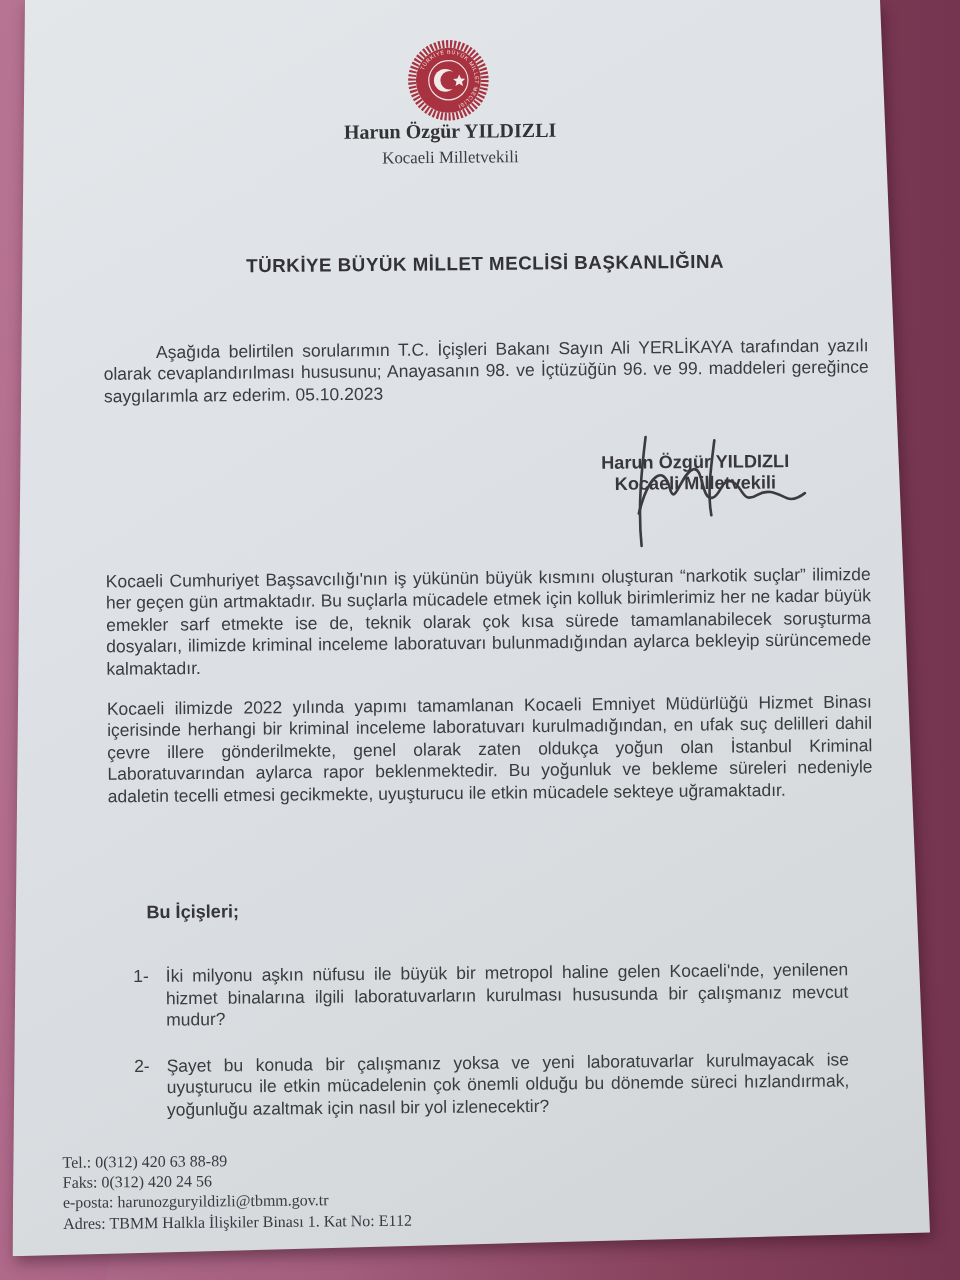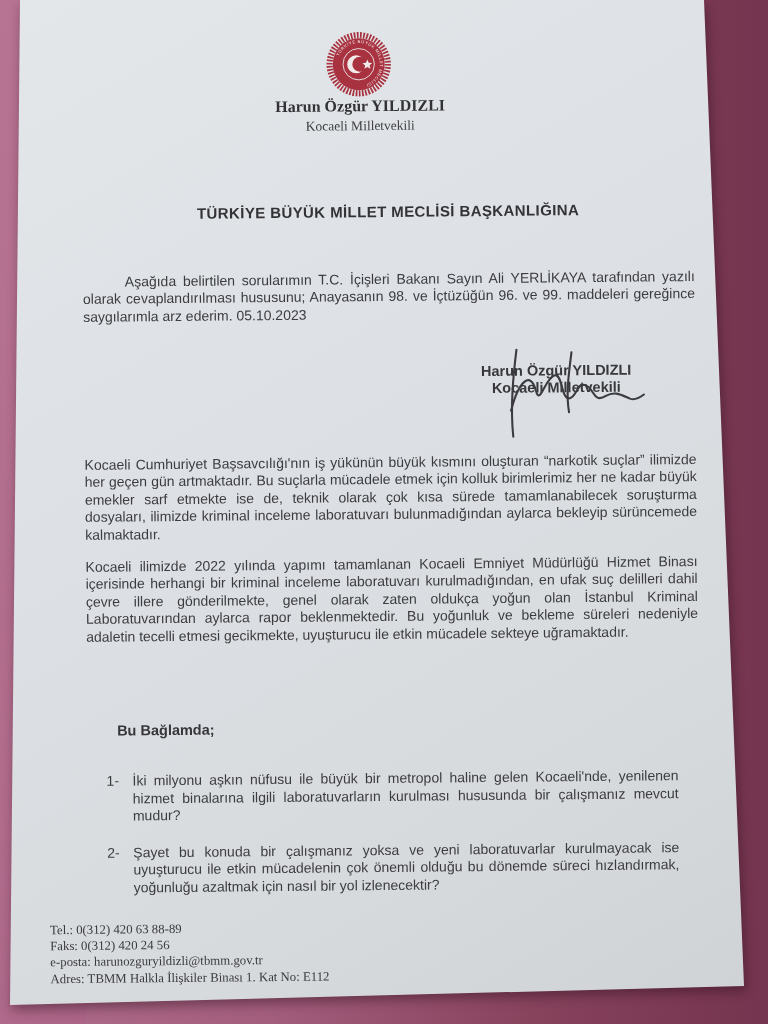--- a/index.html
+++ b/index.html
@@ -104,21 +104,21 @@
         <g fill="none" stroke="#3b3b40" stroke-width="2.1" stroke-linecap="round">
           <path d="M40,3 C37,26 33,58 36,90"></path>
           <path d="M95,6 C92,28 89,48 92,66"></path>
           <path d="M34,64 C42,34 54,24 59,44 C63,60 68,32 78,29 C86,27 84,54 93,52 C100,50 100,37 108,39 C118,42 116,58 129,50 C138,45 144,49 153,53 C158,55 163,52 167,49"></path>
         </g>
       </svg>
 
       <div class="bodyblock para1">Kocaeli Cumhuriyet Başsavcılığı'nın iş yükünün büyük kısmını oluşturan “narkotik suçlar” ilimizde her geçen gün artmaktadır. Bu suçlarla mücadele etmek için kolluk birimlerimiz her ne kadar büyük emekler sarf etmekte ise de, teknik olarak çok kısa sürede tamamlanabilecek soruşturma dosyaları, ilimizde kriminal inceleme laboratuvarı bulunmadığından aylarca bekleyip sürüncemede kalmaktadır.</div>
       <div class="bodyblock para2">Kocaeli ilimizde 2022 yılında yapımı tamamlanan Kocaeli Emniyet Müdürlüğü Hizmet Binası içerisinde herhangi bir kriminal inceleme laboratuvarı kurulmadığından, en ufak suç delilleri dahil çevre illere gönderilmekte, genel olarak zaten oldukça yoğun olan İstanbul Kriminal Laboratuvarından aylarca rapor beklenmektedir. Bu yoğunluk ve bekleme süreleri nedeniyle adaletin tecelli etmesi gecikmekte, uyuşturucu ile etkin mücadele sekteye uğramaktadır.</div>
 
-      <div class="section-heading">Bu Bağlamda;</div>
+      <div class="section-heading">Bu İçişleri;</div>
 
       <div class="questions">
         <div class="question">
           <span class="q-num">1-</span>
           <span class="q-text">İki milyonu aşkın nüfusu ile büyük bir metropol haline gelen Kocaeli'nde, yenilenen hizmet binalarına ilgili laboratuvarların kurulması hususunda bir çalışmanız mevcut mudur?</span>
         </div>
         <div class="question">
           <span class="q-num">2-</span>
           <span class="q-text">Şayet bu konuda bir çalışmanız yoksa ve yeni laboratuvarlar kurulmayacak ise uyuşturucu ile etkin mücadelenin çok önemli olduğu bu dönemde süreci hızlandırmak, yoğunluğu azaltmak için nasıl bir yol izlenecektir?</span>
         </div>

